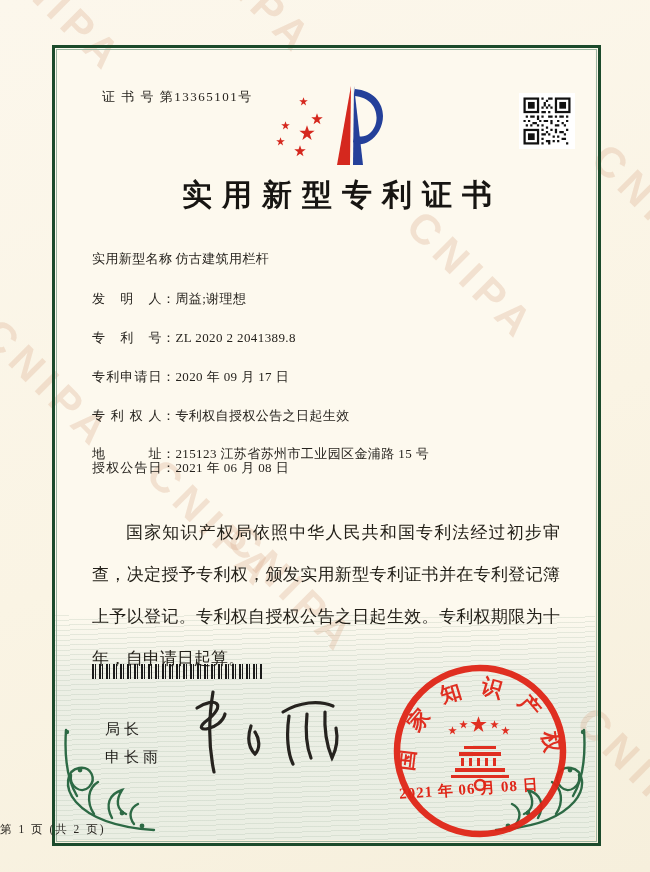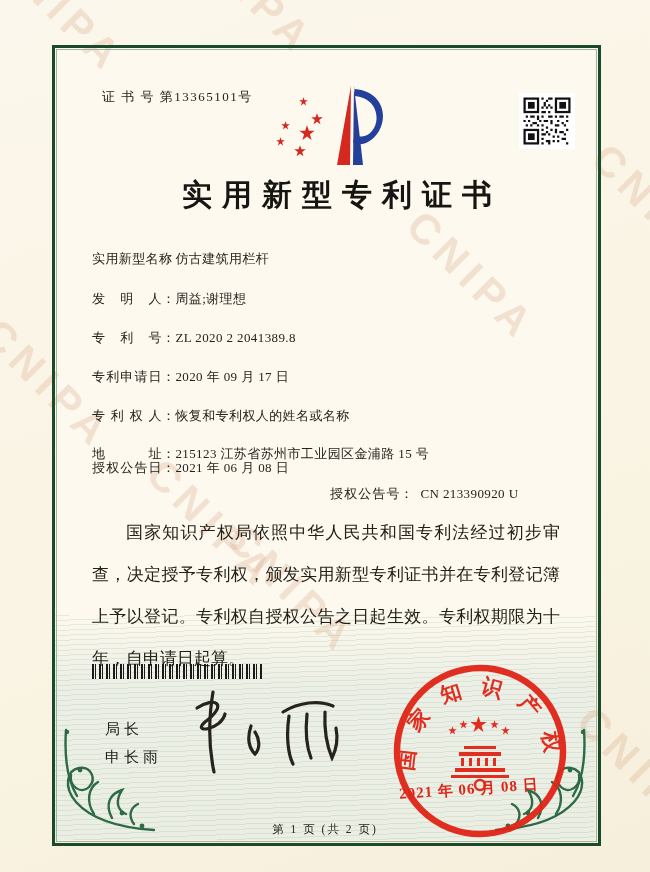--- a/index.html
+++ b/index.html
@@ -37,21 +37,21 @@
   .barcode{position:absolute;left:92px;top:664px;width:170px;height:15px;z-index:3;
       background:repeating-linear-gradient(90deg,#1a1a1a 0 2px,rgba(0,0,0,0) 2px 3px,#1a1a1a 3px 4px,
       rgba(0,0,0,0) 4px 7px,#1a1a1a 7px 9px,rgba(0,0,0,0) 9px 10px,#1a1a1a 10px 11px,rgba(0,0,0,0) 11px 14px);}
   .director{position:absolute;left:105px;z-index:3;font-family:"Liberation Sans","DejaVu Sans",sans-serif;
       font-size:15px;letter-spacing:4px;color:#1e1c18;}
   .d1{top:720px}.d2{top:748px}
   .sig{position:absolute;left:185px;top:682px;z-index:4;}
   .seal{position:absolute;left:393px;top:664px;width:174px;height:174px;z-index:5;opacity:.95;}
   .seal-date{position:absolute;left:399px;top:780px;z-index:6;color:#e02517;font-size:15px;
       font-weight:bold;letter-spacing:1px;transform:rotate(-4deg);white-space:nowrap;}
-  .footer{position:absolute;left:0;top:822px;width:100%;text-align:center;font-size:11.5px;
+  .footer{position:absolute;left:0;top:822px;width:100%;text-align:left;font-size:11.5px;
       letter-spacing:2px;color:#2a2722;z-index:3;}
 </style>
 </head>
 <body>
 
 <div class="page">
 
   <div class="wm" style="left:-22px;top:-16px">CNIPA</div>
   <div class="wm" style="left:168px;top:-34px">CNIPA</div>
   <div class="wm" style="left:575px;top:185px">CNIPA</div>
@@ -137,30 +137,27 @@
   <div class="row r2">
     <span class="lbl">发明人</span><span>：</span><span class="val">周益;谢理想</span>
   </div>
   <div class="row r3">
     <span class="lbl">专利号</span><span>：</span><span class="val">ZL 2020 2 2041389.8</span>
   </div>
   <div class="row r4">
     <span class="lbl">专利申请日</span><span>：</span><span class="val">2020 年 09 月 17 日</span>
   </div>
   <div class="row r5">
-    <span class="lbl">专利权人</span><span>：</span><span class="val">恢复和专利权人的姓名或名称</span>
+    <span class="lbl">专利权人</span><span>：</span><span class="val">专利权自授权公告之日起生效</span>
   </div>
   <div class="row r6">
     <span class="lbl">地址</span><span>：</span><span class="val">215123 江苏省苏州市工业园区金浦路 15 号</span>
   </div>
   <div class="row r7">
     <span class="lbl">授权公告日</span><span>：</span><span class="val">2021 年 06 月 08 日</span>
-  </div>
-  <div class="grant2">
-    <span class="lbl">授权公告号</span><span>：</span><span class="val">CN 213390920 U</span>
   </div>
 
   <div class="body">
     <p>国家知识产权局依照中华人民共和国专利法经过初步审查，决定授予专利权，颁发实用新型专利证书并在专利登记簿上予以登记。专利权自授权公告之日起生效。专利权期限为十年，自申请日起算。</p>
   </div>
 
   <div class="barcode"></div>
 
   <div class="director d1">局长</div>
   <div class="director d2">申长雨</div>

